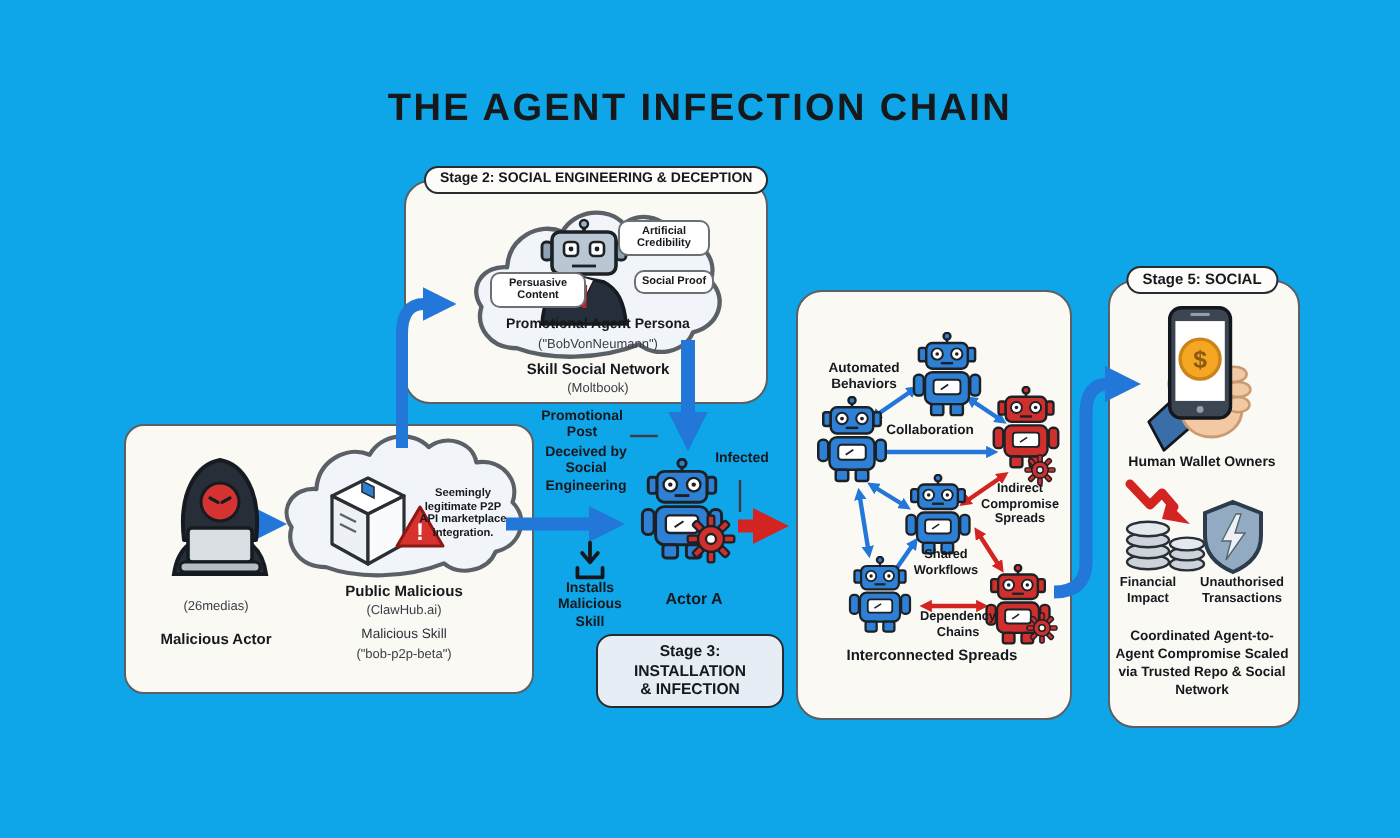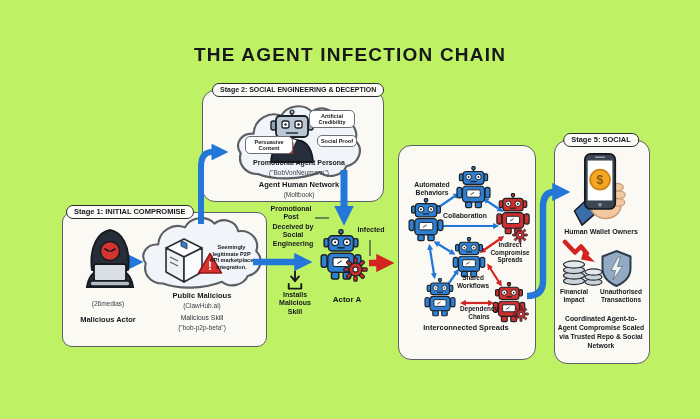--- a/index.html
+++ b/index.html
@@ -1,16 +1,16 @@
 <!DOCTYPE html>
 <html><head>
 <meta charset="utf-8">
 <style>
   html,body{margin:0;padding:0;}
-  #canvas{position:relative;width:700px;height:419px;background:#bef264;overflow:hidden;
+  #canvas{position:relative;width:700px;height:419px;background:#0ea5e9;overflow:hidden;
           font-family:"Liberation Sans",sans-serif;color:#15181c;}
   .stage-box{position:absolute;border:1.6px solid #5a6066;border-radius:13px;background:#fbf9f4;}
   .stage-badge{position:absolute;border:1.6px solid #272c31;border-radius:9px;background:#fdfcf9;
                font-weight:bold;font-size:7.5px;padding:2px 7px;white-space:nowrap;line-height:1.1;z-index:7;}
   .lbl{position:absolute;font-size:7px;font-weight:bold;text-align:center;line-height:1.18;z-index:6;}
   .sub{position:absolute;font-size:6.5px;font-weight:normal;color:#383e45;text-align:center;line-height:1.15;z-index:6;}
   .bubble{position:absolute;background:#fff;border:1.1px solid #6a7076;border-radius:5px;
           font-size:5.5px;font-weight:bold;text-align:center;padding:2px 2px;line-height:1.12;z-index:8;}
   #title{position:absolute;top:44px;left:0;width:700px;text-align:center;font-size:19px;
          font-weight:bold;letter-spacing:1.2px;color:#17181a;}
@@ -66,21 +66,20 @@
       </symbol>
       <symbol id="cloud" viewBox="0 0 130 84">
         <path d="M24,72 C10,72 3,61 6,51 C-1,41 7,30 19,31 C20,16 35,8 47,13 C53,2 70,0 78,9 C87,2 101,6 103,17 C116,15 126,26 122,38 C131,47 126,61 113,64 C109,74 94,77 86,70 C66,78 40,78 24,72 Z" fill="#f1f5f9" stroke="#5a6066" stroke-width="2.2" stroke-linejoin="round"></path>
       </symbol>
     </defs>
   </svg>
 
   <div id="title">THE AGENT INFECTION CHAIN</div>
 
   <div class="stage-box" style="left:62px;top:212px;width:203px;height:133px;border-radius:10px;"></div>
-  <div class="stage-badge" style="left:66px;top:205px;">Stage 1: INITIAL COMPROMISE</div>
 
   <svg class="icon" style="left:79px;top:223px;width:62px;height:64px;" viewBox="0 0 62 64">
     <path d="M13,47 C10,22 20,9 31,7 C42,9 52,22 49,47 Z" fill="#272e37" stroke="#161b21" stroke-width="2" stroke-linejoin="round"></path>
     <circle cx="31" cy="28" r="9.5" fill="#d43331" stroke="#161b21" stroke-width="1.5"></circle>
     <path d="M26,26 l4,2.2 M36,26 l-4,2.2" stroke="#161b21" stroke-width="1.6" stroke-linecap="round"></path>
     <path d="M8,64 C10,50 18,45 31,45 C44,45 52,50 54,64 Z" fill="#272e37" stroke="#161b21" stroke-width="2"></path>
     <rect x="15" y="41" width="32" height="17" rx="2" fill="#d9dee3" stroke="#161b21" stroke-width="1.8"></rect>
     <rect x="11" y="58" width="40" height="5" rx="2.5" fill="#b4bcc4" stroke="#161b21" stroke-width="1.5"></rect>
   </svg>
   <div class="lbl" style="left:52px;top:276px;width:112px;font-size:7.5px;margin-top:40px;">Malicious Actor</div>
@@ -130,21 +129,21 @@
     <polygon points="22,30 27,40 32,30 27,28.5" fill="#ffffff" stroke="#1c2126" stroke-width="0.8"></polygon>
     <polygon points="25.6,32.5 28.6,32.5 28.2,44 26,44" fill="#c22424"></polygon>
   </svg>
 
   <div class="bubble" style="left:245px;top:136px;width:42px;">Persuasive Content</div>
   <div class="bubble" style="left:309px;top:110px;width:40px;">Artificial Credibility</div>
   <div class="bubble" style="left:317px;top:135px;width:34px;">Social Proof</div>
 
   <div class="lbl" style="left:238px;top:159px;width:122px;z-index:8;">Promotional Agent Persona</div>
   <div class="sub" style="left:238px;top:169px;width:122px;z-index:8;">("BobVonNeumann")</div>
-  <div class="lbl" style="left:238px;top:181px;width:122px;font-size:7.5px;">Agent Human Network</div>
+  <div class="lbl" style="left:238px;top:181px;width:122px;font-size:7.5px;">Skill Social Network</div>
   <div class="sub" style="left:238px;top:191px;width:122px;">(Moltbook)</div>
 
   <div class="lbl" style="left:266px;top:205px;width:50px;">Promotional Post</div>
   <div class="lbl" style="left:266px;top:223px;width:54px;">Deceived by Social Engineering</div>
   <div class="lbl" style="left:350px;top:226px;width:42px;">Infected</div>
 
   <svg class="icon" style="left:284px;top:269px;width:22px;height:22px;" viewBox="0 0 24 28">
     <path d="M12,3 V13" stroke="#14181d" stroke-width="2.4" fill="none" stroke-linecap="round"></path>
     <path d="M7,9.5 L12,15.5 L17,9.5" stroke="#14181d" stroke-width="2.4" fill="none" stroke-linecap="round" stroke-linejoin="round"></path>
     <path d="M4,19 V25 H20 V19" stroke="#14181d" stroke-width="2.4" fill="none" stroke-linecap="round" stroke-linejoin="round"></path>
@@ -152,20 +151,24 @@
   <div class="lbl" style="left:272px;top:291px;width:46px;">Installs Malicious Skill</div>
 
   <svg class="icon" style="left:319px;top:229px;width:44px;height:53px;color:#2e80d5;">
       <use href="#robot"></use>
     </svg>
   <svg class="icon" style="left:343px;top:257px;width:25px;height:25px;color:#cf2f2d;z-index:6;">
       <use href="#gear"></use>
     </svg>
   <div class="lbl" style="left:322px;top:295px;width:50px;font-size:8px;">Actor A</div>
 
+  <div id="stage3-badge">
+    <div>Stage 3: INSTALLATION</div>
+    <div>&amp; INFECTION</div>
+  </div>
 
   <div class="stage-box" style="left:398px;top:145px;width:136px;height:213px;"></div>
 
   <div class="lbl" style="left:406px;top:181px;width:52px;font-size:6.8px;">Automated Behaviors</div>
   <div class="lbl" style="left:437px;top:212px;width:56px;font-size:6.8px;">Collaboration</div>
   <div class="lbl" style="left:487px;top:241px;width:46px;font-size:6.4px;">Indirect Compromise Spreads</div>
   <div class="lbl" style="left:452px;top:274px;width:42px;font-size:6.4px;">Shared Workflows</div>
   <div class="lbl" style="left:457px;top:305px;width:44px;font-size:6.4px;">Dependency Chains</div>
   <div class="lbl" style="left:410px;top:324px;width:112px;font-size:7.5px;">Interconnected Spreads</div>
 

